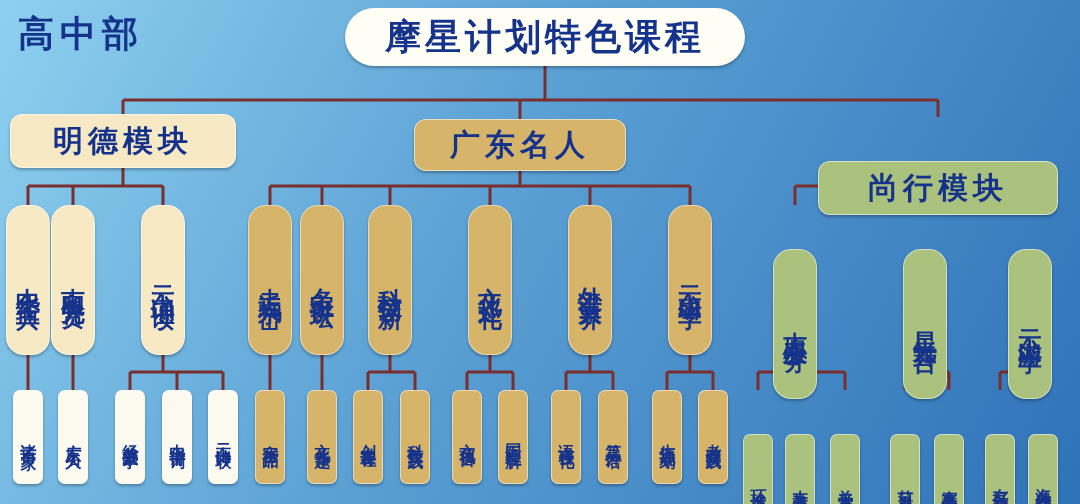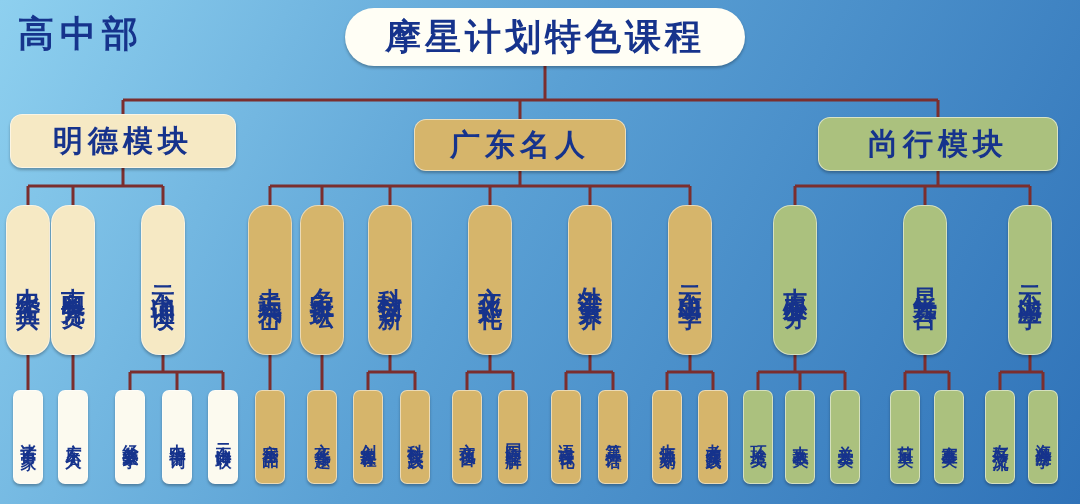--- a/index.html
+++ b/index.html
@@ -24,21 +24,21 @@
     position:absolute; left:18px; top:10px; font-size:36px; font-weight:900;
     letter-spacing:6px; color: var(--text,#10307f);
   }
   .module { font-size:30px; letter-spacing:5px; border-radius:12px; border:1px solid rgba(255,255,255,.55); }
   .vtext { writing-mode: vertical-rl; text-orientation: upright; }
   .l3 { font-size:24px; letter-spacing:6px; border-radius:18px; border:1px solid rgba(255,255,255,.5); }
   .l4 { font-size:16px; letter-spacing:3px; border-radius:7px; border:1px solid rgba(255,255,255,.5); }
   .cream { background: var(--cream,#f6e9c4); }
   .white { background: var(--white,#fcfaef); }
   .tan   { background: var(--tan,#d6b56b); }
-  .green { background: var(--green,#abc17e); }
+  .green { background: var(--green,#abc17e); margin-top: 44px; }
 </style>
 </head>
 <body>
 
 <div class="canvas">
 
   <svg class="lines" width="1080" height="504">
     <path d="M545 66 V100 M123 100 H938 M123 100 V114 M520 100 V119 M938 100 V117
              M123 168 V186 M28 186 H163 M28 186 V205 M73 186 V205 M163 186 V205
              M520 171 V186 M270 186 H690 M270 186 V205 M322 186 V205 M390 186 V205 M490 186 V205 M590 186 V205 M690 186 V205

